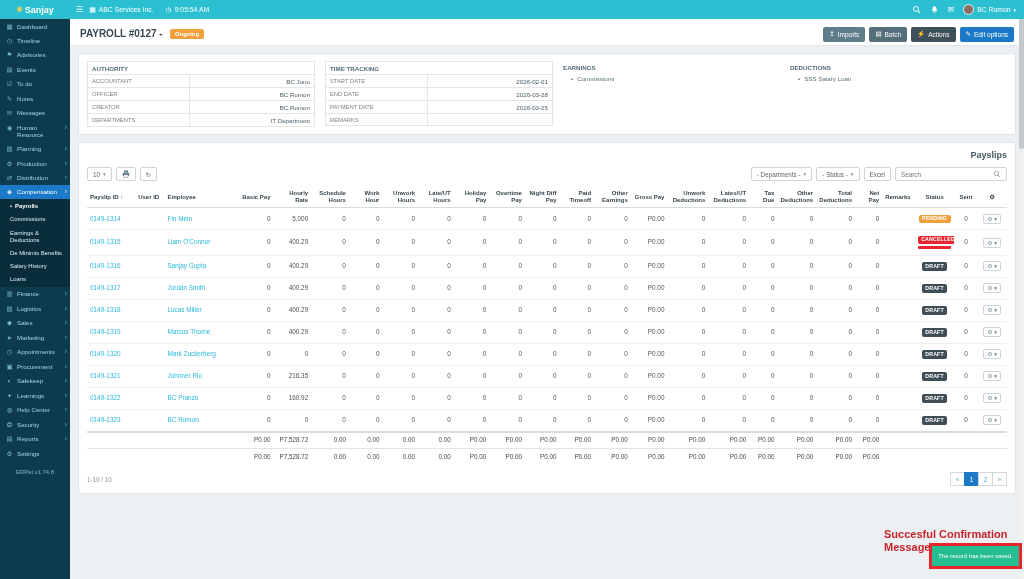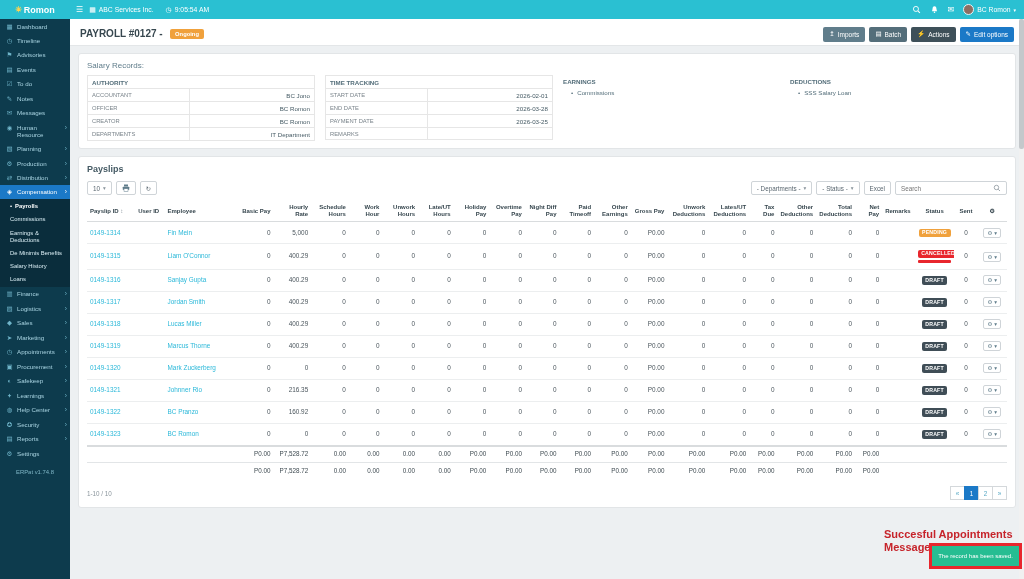--- a/index.html
+++ b/index.html
@@ -51,21 +51,21 @@
   .kv-table { border-collapse:collapse; width:228px; }
   .kv-head { font-size:6.2px; font-weight:bold; color:#546e7a; border:1px solid #e6e6e6; padding:2.5px 4px; text-align:left; }
   .kv-table td { border:1px solid #e6e6e6; padding:2.5px 4px; }
   .kv-label { font-size:5.8px; color:#7a848b; text-transform:uppercase; width:45%; }
   .kv-value { font-size:6.2px; color:#455a64; text-align:right; }
   .sr-list { flex:1; }
   .sr-list-title { font-size:6.2px; font-weight:bold; color:#546e7a; padding:2.5px 0; }
   .sr-li { font-size:6.2px; color:#546e7a; padding:2px 0 2px 8px; display:flex; gap:4px; }
 
   
-  .ps-title { font-size:9px; font-weight:bold; color:#455a64; margin-bottom:7px; }
+  .ps-title { font-size:9px; font-weight:bold; color:#455a64; margin-bottom:7px;text-align:right; }
   .ps-controls { display:flex; justify-content:space-between; align-items:center; margin-bottom:6px; }
   .ctrl-group { display:flex; align-items:center; gap:4px; }
   .ctrl { border:1px solid #cfd4d8; border-radius:2px; background:#fff; color:#5a6770; font-size:6.3px; height:14px; display:inline-flex; align-items:center; padding:0 5px; gap:3px; cursor:pointer; font-family:inherit; }
   .ctrl .caret { font-size:5.5px; color:#8a959c; }
   .search-box { width:112px; justify-content:space-between; cursor:text; }
   .search-box input { border:none; outline:none; width:90px; font-size:6.3px; font-family:inherit; color:#455a64; }
 
   table.ps { border-collapse:collapse; width:100%; table-layout:fixed; }
   table.ps th { font-size:6px; font-weight:bold; color:#37474f; padding:3px 3px; line-height:1.2; border-bottom:1px solid #d9dcde; vertical-align:middle; cursor:pointer; }
   table.ps td { font-size:6.4px; color:#4a555c; padding:5.5px 3px; border-bottom:1px solid #eceeef; line-height:1.05; overflow:hidden; }
@@ -96,21 +96,21 @@
   
   .vscroll { position:absolute; top:19px; right:0; bottom:0; width:5px; background:#f1f1f1; z-index:15; }
   .vthumb { position:absolute; top:0; right:0; width:5px; height:130px; background:#c4c8cb; border-radius:2px; cursor:grab; }
 </style>
 </head>
 <body>
 
 <div class="topbar">
   <div class="logo">
     <span class="logo-star">✳</span>
-    <span>Romon</span>
+    <span>Sanjay</span>
   </div>
   <span class="tb-icon">☰</span>
   <span class="tb-item">
     <span class="g">▦</span>
     <span>ABC Services Inc.</span>
   </span>
   <span class="tb-item">
     <span class="g">◷</span>
     <span>9:05:54 AM</span>
   </span>
@@ -287,21 +287,20 @@
         </button><button class="hbtn hbtn-actions">
           <span class="hbtn-ic">⚡</span>
           <span>Actions</span>
         </button><button class="hbtn hbtn-edit-options">
           <span class="hbtn-ic">✎</span>
           <span>Edit options</span>
         </button></div>
   </div>
 
   <div class="card">
-    <div class="card-title">Salary Records:</div>
     <div class="sr-row">
       <table class="kv-table">
         <tbody>
             <tr>
               <th class="kv-head" colspan="2">AUTHORITY</th>
             </tr>
         </tbody>
           <tbody>
             <tr>
               <td class="kv-label">ACCOUNTANT</td>
@@ -853,16 +852,16 @@
           <button class="pg-btn">»</button>
         </span>
     </div>
   </div>
 </div>
 
 <div class="vscroll">
     <div class="vthumb"></div>
   </div>
 
-<div class="note-text">Succesful Appointments Message</div>
+<div class="note-text">Succesful Confirmation Message</div>
 <div class="toast-outer">
   <div class="toast">The record has been saved.</div>
 </div>
 
 </body></html>

